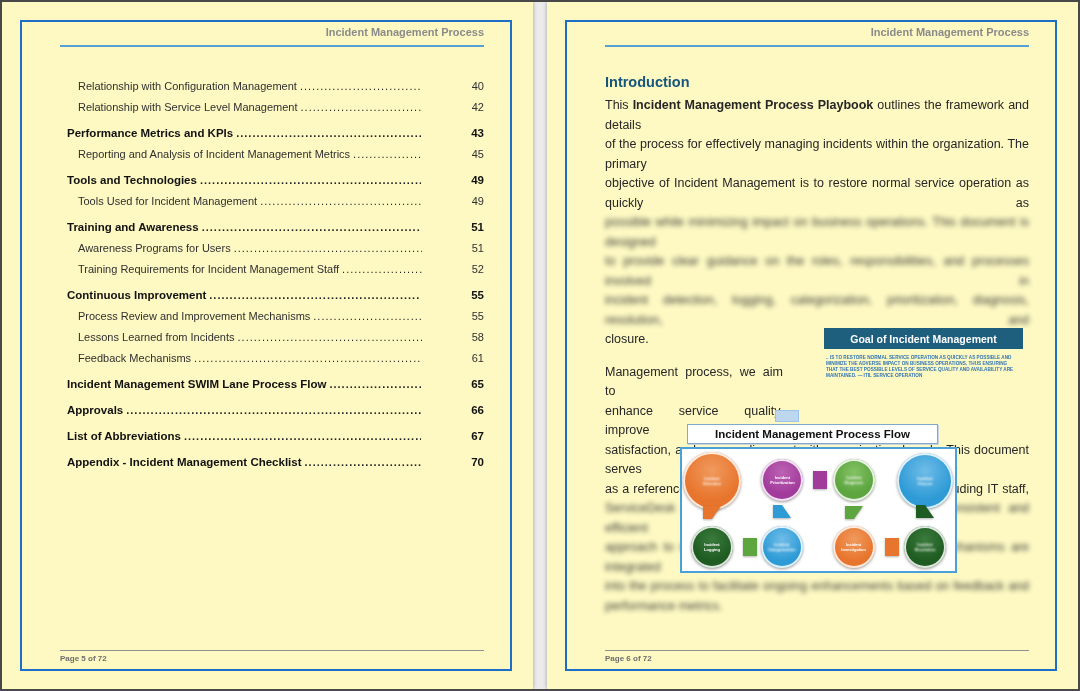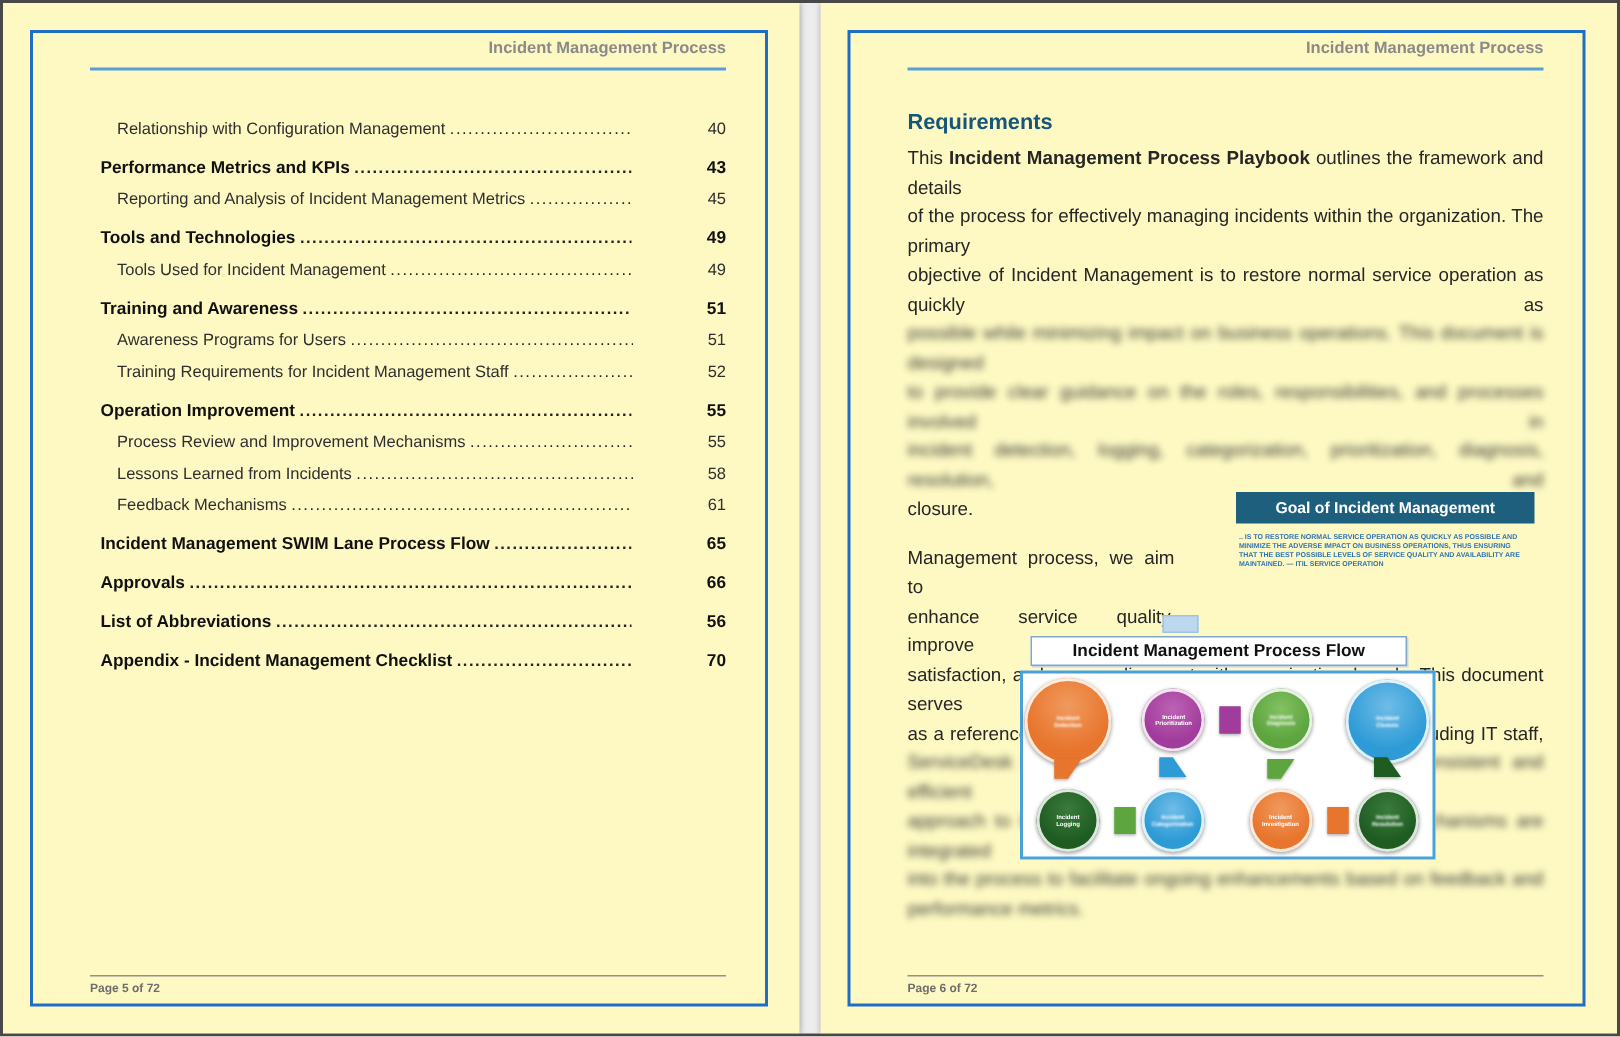--- a/index.html
+++ b/index.html
@@ -145,20 +145,25 @@
       <div class="page-header">
         <span>Incident Management Process</span>
       </div>
 
       <div class="toc">
         <div class="toc-row l2">
           <span class="toc-label">Relationship with Configuration Management</span>
           <span class="toc-dots"></span>
           <span class="toc-page">40</span>
         </div>
+        <div class="toc-row l2">
+          <span class="toc-label">Relationship with Service Level Management</span>
+          <span class="toc-dots"></span>
+          <span class="toc-page">42</span>
+        </div>
         <div class="toc-row l1">
           <span class="toc-label">Performance Metrics and KPIs</span>
           <span class="toc-dots"></span>
           <span class="toc-page">43</span>
         </div>
         <div class="toc-row l2">
           <span class="toc-label">Reporting and Analysis of Incident Management Metrics</span>
           <span class="toc-dots"></span>
           <span class="toc-page">45</span>
         </div>
@@ -181,21 +186,21 @@
           <span class="toc-label">Awareness Programs for Users</span>
           <span class="toc-dots"></span>
           <span class="toc-page">51</span>
         </div>
         <div class="toc-row l2">
           <span class="toc-label">Training Requirements for Incident Management Staff</span>
           <span class="toc-dots"></span>
           <span class="toc-page">52</span>
         </div>
         <div class="toc-row l1">
-          <span class="toc-label">Operation Improvement</span>
+          <span class="toc-label">Continuous Improvement</span>
           <span class="toc-dots"></span>
           <span class="toc-page">55</span>
         </div>
         <div class="toc-row l2">
           <span class="toc-label">Process Review and Improvement Mechanisms</span>
           <span class="toc-dots"></span>
           <span class="toc-page">55</span>
         </div>
         <div class="toc-row l2">
           <span class="toc-label">Lessons Learned from Incidents</span>
@@ -213,21 +218,21 @@
           <span class="toc-page">65</span>
         </div>
         <div class="toc-row l1">
           <span class="toc-label">Approvals</span>
           <span class="toc-dots"></span>
           <span class="toc-page">66</span>
         </div>
         <div class="toc-row l1">
           <span class="toc-label">List of Abbreviations</span>
           <span class="toc-dots"></span>
-          <span class="toc-page">56</span>
+          <span class="toc-page">67</span>
         </div>
         <div class="toc-row l1">
           <span class="toc-label">Appendix - Incident Management Checklist</span>
           <span class="toc-dots"></span>
           <span class="toc-page">70</span>
         </div>
       </div>
     </div>
 
     <div class="page-footer">
@@ -237,21 +242,21 @@
 
   <div class="page-gap"></div>
 
   <div class="page">
     <div class="page-border"></div>
     <div class="content">
       <div class="page-header">
         <span>Incident Management Process</span>
       </div>
 
-      <div class="section-title">Requirements</div>
+      <div class="section-title">Introduction</div>
 
       <div class="para">
         <div class="pline"><span>This </span><b>Incident Management Process Playbook</b><span> outlines the framework and details</span></div>
         <div class="pline">of the process for effectively managing incidents within the organization. The primary</div>
         <div class="pline">objective of Incident Management is to restore normal service operation as quickly as</div>
         <div class="pline blurred">possible while minimizing impact on business operations. This document is designed</div>
         <div class="pline blurred">to provide clear guidance on the roles, responsibilities, and processes involved in</div>
         <div class="pline blurred">incident detection, logging, categorization, prioritization, diagnosis, resolution, and</div>
       </div>
 

